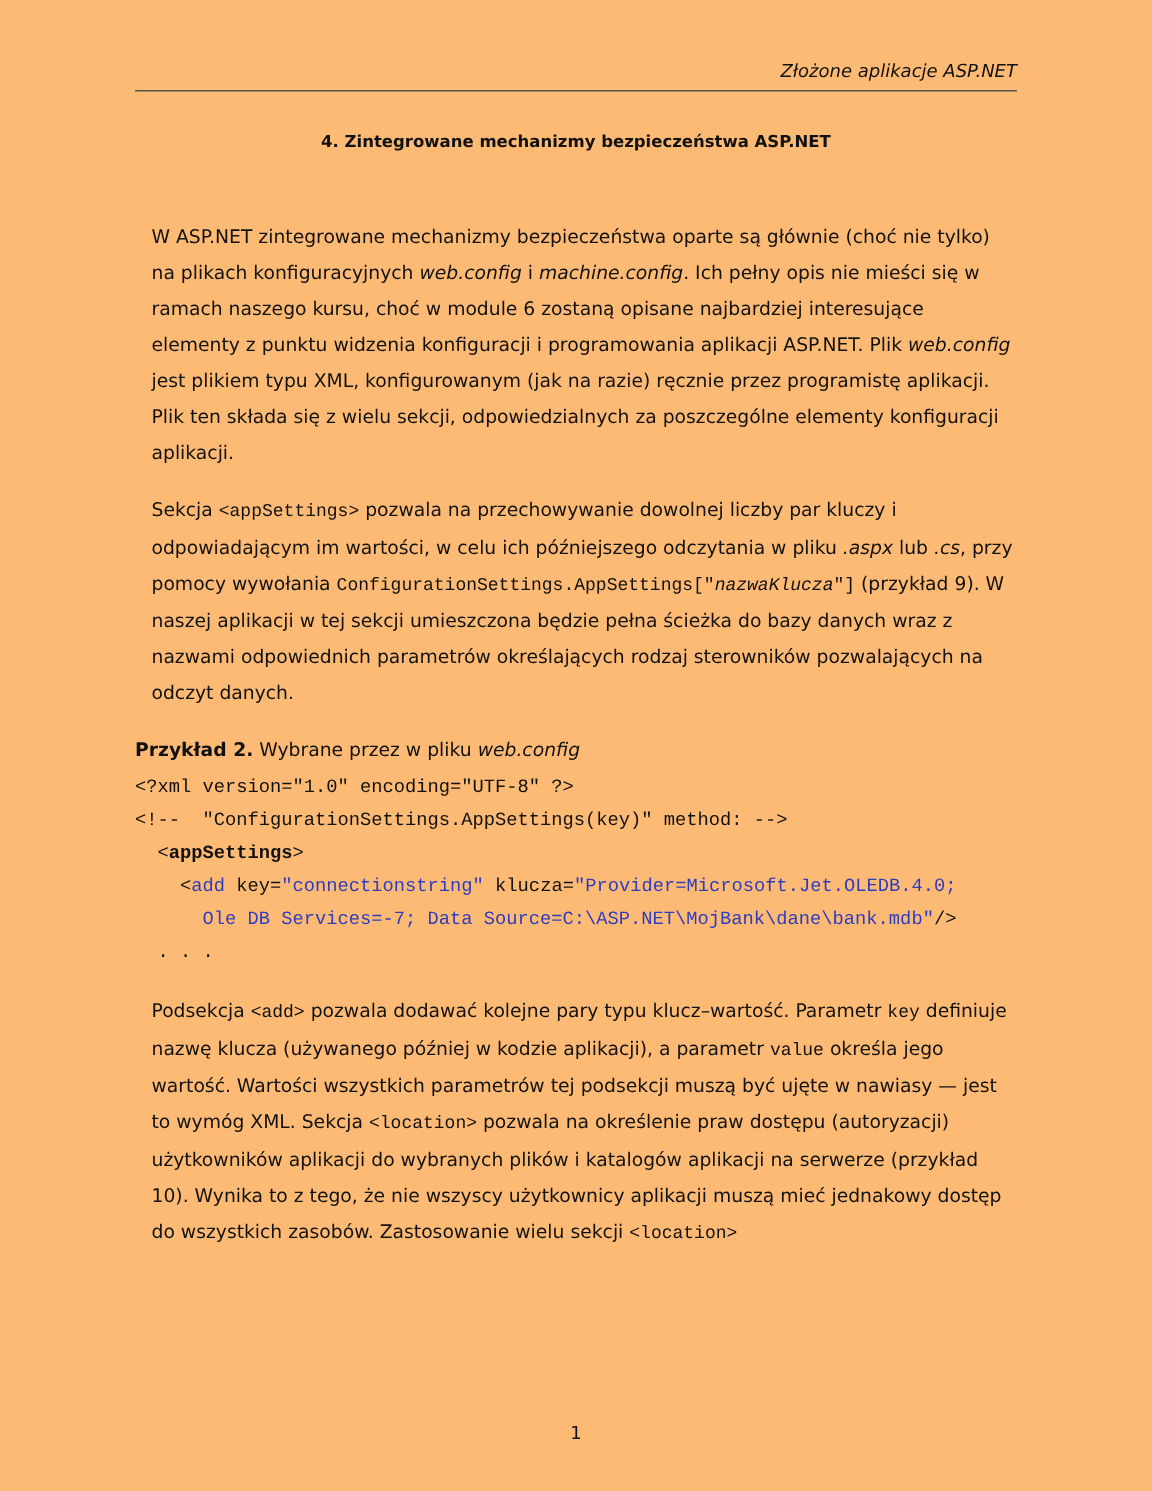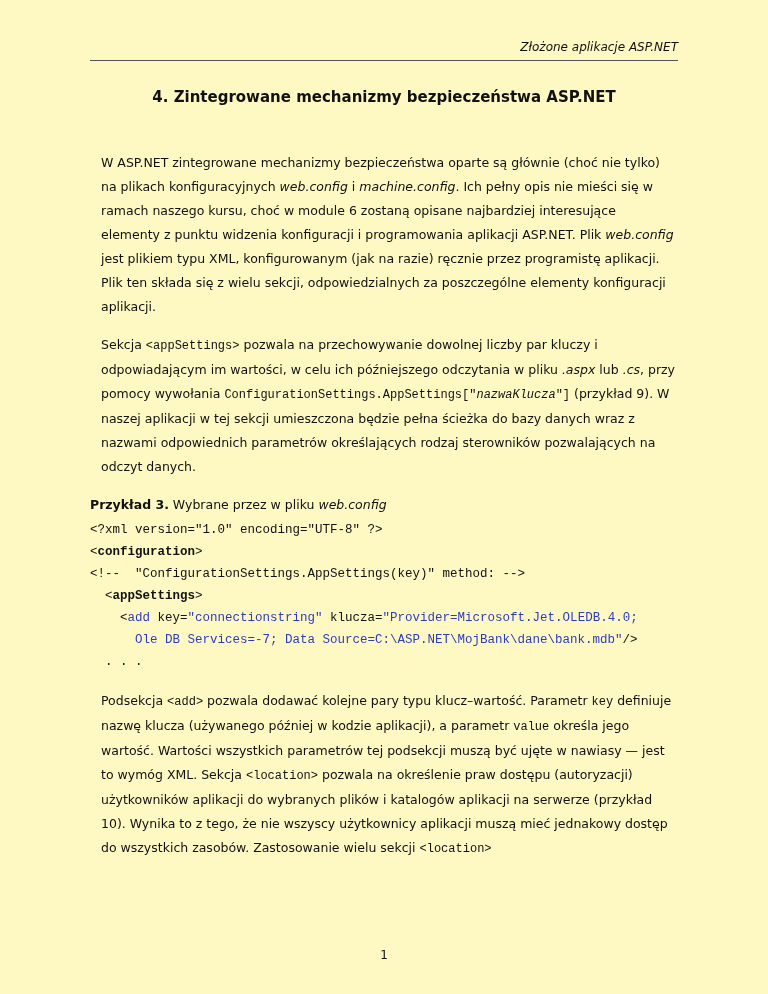--- a/index.html
+++ b/index.html
@@ -5,36 +5,36 @@
   * { margin: 0; padding: 0; box-sizing: border-box; }
   html, body { background: #ffffff; }
   body {
     width: 768px; height: 994px;
     font-family: "DejaVu Sans", sans-serif;
     color: #111111;
   }
   .page {
     position: relative;
     width: 768px; height: 994px;
-    background: #fef9c3;
+    background: #fdba74;
     padding: 36px 90px 0 90px;
     overflow: hidden;
   }
   .header {
     text-align: right;
     border-bottom: 1px solid #555555;
     padding-bottom: 5px;
   }
   .header-text {
     font-style: italic;
     font-size: 12px;
     color: #111111;
   }
   .title {
-    font-size: 15px;
+    font-size: 11px;
     font-weight: bold;
     text-align: center;
     margin-top: 27px;
     margin-bottom: 45px;
     color: #111111;
   }
   .content { font-size: 12.5px; }
   .para {
     line-height: 24px;
     margin: 0 0 14px 11px;
@@ -72,24 +72,23 @@
 <body>
 
 <div class="page">
   <div class="header">
     <span class="header-text">Złożone aplikacje ASP.NET</span>
   </div>
   <h1 class="title">4. Zintegrowane mechanizmy bezpieczeństwa ASP.NET</h1>
   <div class="content">
       <p class="para"><span class="">W ASP.NET zintegrowane mechanizmy bezpieczeństwa oparte są głównie (choć nie tylko) na plikach konfiguracyjnych </span><span class="it">web.config</span><span class=""> i </span><span class="it">machine.config</span><span class="">. Ich pełny opis nie mieści się w ramach naszego kursu, choć w module 6 zostaną opisane najbardziej interesujące elementy z punktu widzenia konfiguracji i programowania aplikacji ASP.NET. Plik </span><span class="it">web.config</span><span class=""> jest plikiem typu XML, konfigurowanym (jak na razie) ręcznie przez programistę aplikacji. Plik ten składa się z wielu sekcji, odpowiedzialnych za poszczególne elementy konfiguracji aplikacji.</span></p>
       <p class="para"><span class="">Sekcja </span><span class="mono">&lt;appSettings&gt;</span><span class=""> pozwala na przechowywanie dowolnej liczby par kluczy i odpowiadającym im wartości, w celu ich późniejszego odczytania w pliku </span><span class="it">.aspx</span><span class=""> lub </span><span class="it">.cs</span><span class="">, przy pomocy wywołania </span><span class="mono">ConfigurationSettings.AppSettings["</span><span class="mono it">nazwaKlucza</span><span class="mono">"]</span><span class=""> (przykład 9). W naszej aplikacji w tej sekcji umieszczona będzie pełna ścieżka do bazy danych wraz z nazwami odpowiednich parametrów określających rodzaj sterowników pozwalających na odczyt danych.</span></p>
-      <p class="caption"><span class="bold">Przykład 3.</span><span class=""> Wybrane przez w pliku </span><span class="it">web.config</span></p>
+      <p class="caption"><span class="bold">Przykład 2.</span><span class=""> Wybrane przez w pliku </span><span class="it">web.config</span></p>
       <div class="code">
         <div class="code-line"><span class="">&lt;?xml version="1.0" encoding="UTF-8" ?&gt;</span></div>
-        <div class="code-line"><span class="">&lt;</span><span class="cbold">configuration</span><span class="">&gt;</span></div>
         <div class="code-line"><span class="">&lt;!--  "ConfigurationSettings.AppSettings(key)" method: --&gt;</span></div>
         <div class="code-line"><span class="">  &lt;</span><span class="cbold">appSettings</span><span class="">&gt;</span></div>
         <div class="code-line"><span class="">    &lt;</span><span class="cnavy">add</span><span class=""> key=</span><span class="cblue">"connectionstring"</span><span class=""> klucza=</span><span class="cblue">"Provider=Microsoft.Jet.OLEDB.4.0;</span></div>
         <div class="code-line"><span class="cblue">      Ole DB Services=-7; Data Source=C:\ASP.NET\MojBank\dane\bank.mdb"</span><span class="">/&gt;</span></div>
         <div class="code-line"><span class="">  . . .</span></div>
       </div>
       <p class="para"><span class="">Podsekcja </span><span class="mono">&lt;add&gt;</span><span class=""> pozwala dodawać kolejne pary typu klucz–wartość. Parametr </span><span class="mono">key</span><span class=""> definiuje nazwę klucza (używanego później w kodzie aplikacji), a parametr </span><span class="mono">value</span><span class=""> określa jego wartość. Wartości wszystkich parametrów tej podsekcji muszą być ujęte w nawiasy — jest to wymóg XML. Sekcja </span><span class="mono">&lt;location&gt;</span><span class=""> pozwala na określenie praw dostępu (autoryzacji) użytkowników aplikacji do wybranych plików i katalogów aplikacji na serwerze (przykład 10). Wynika to z tego, że nie wszyscy użytkownicy aplikacji muszą mieć jednakowy dostęp do wszystkich zasobów. Zastosowanie wielu sekcji </span><span class="mono">&lt;location&gt;</span></p>
     </div>
   <div class="footer">
     <span>1</span>

